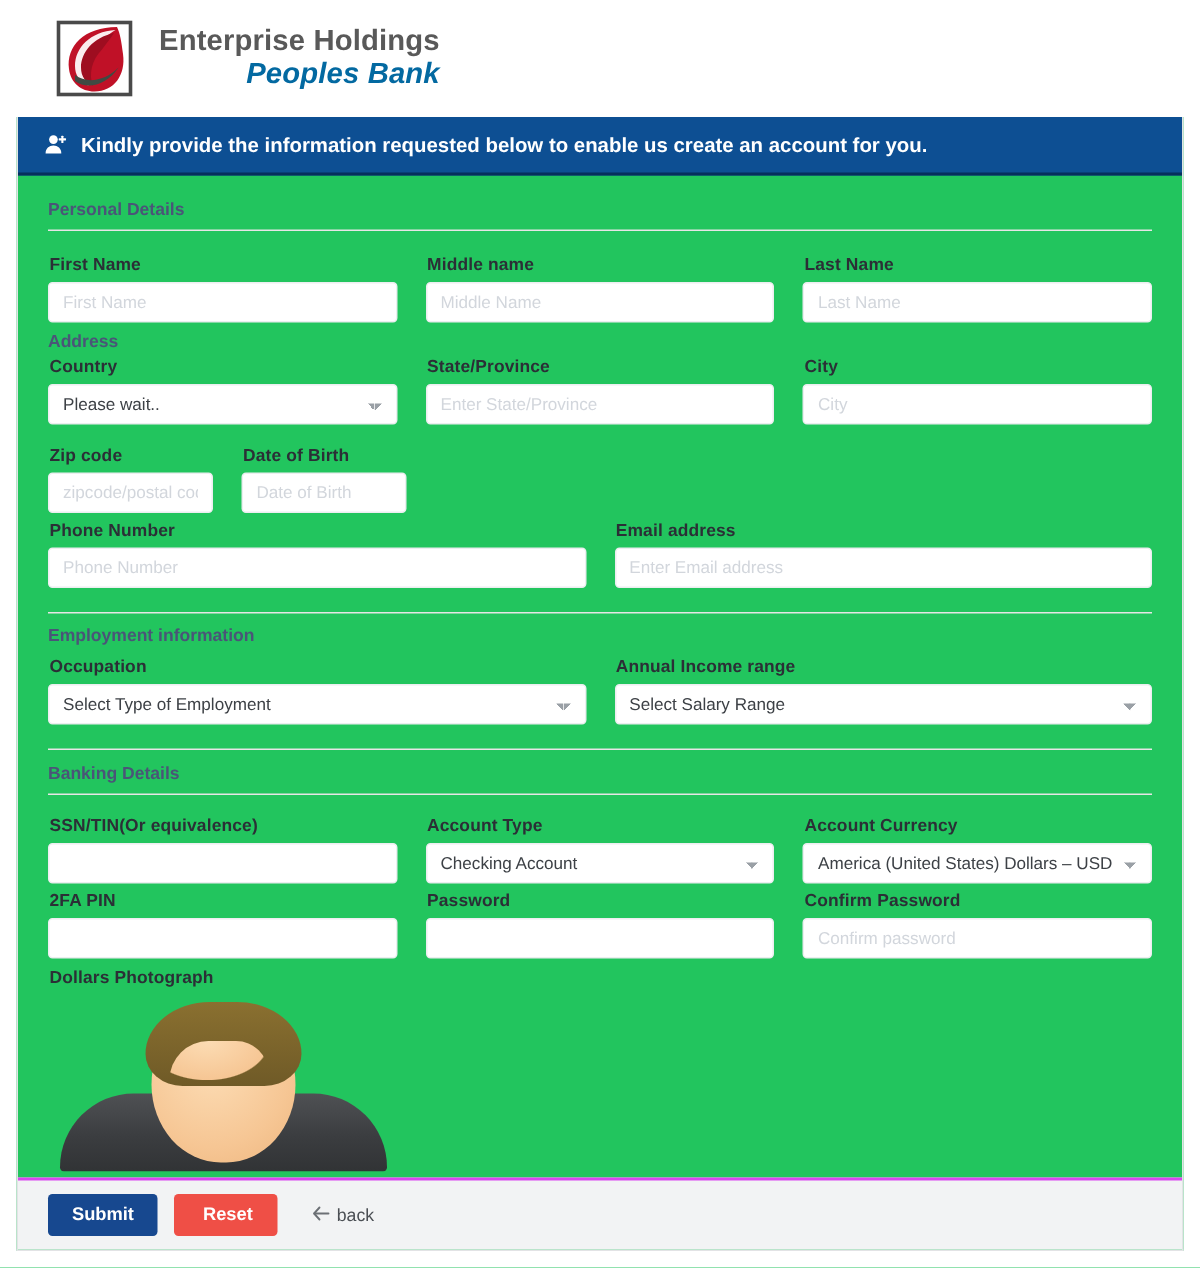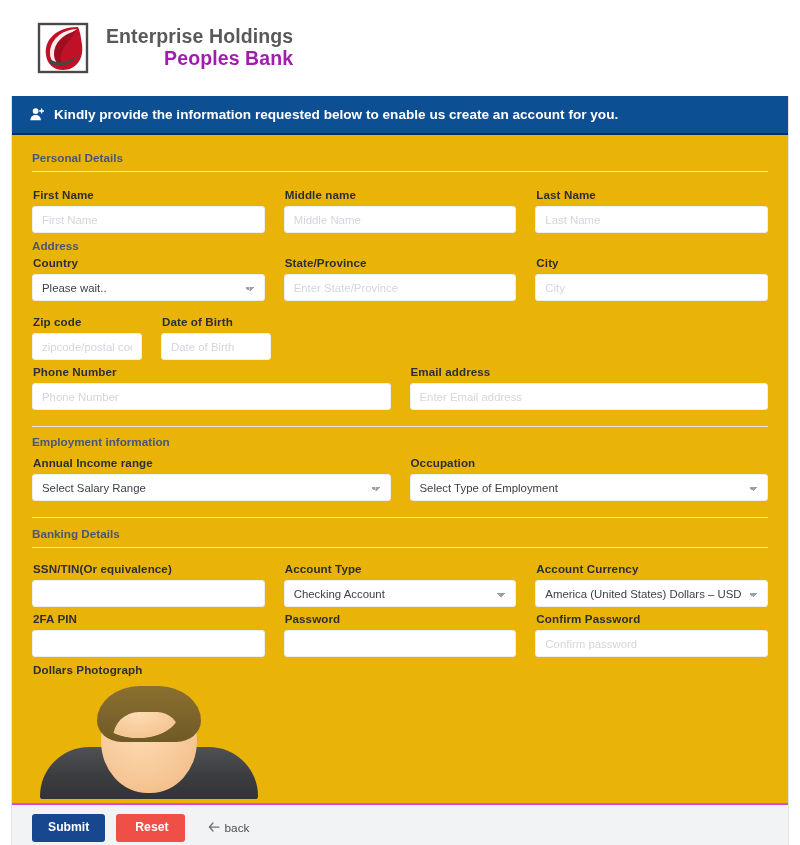--- a/index.html
+++ b/index.html
@@ -9,49 +9,50 @@
     height: 845px;
     background: #ffffff;
     font-family: "Liberation Sans", sans-serif;
     font-size: 12px;
     color: #212529;
     overflow: hidden;
   }
 
   
   .logo-header {
-    height: 96px;
+    height: 78px;
     background: #ffffff;
     display: flex;
     align-items: center;
     padding-left: 34px;
   }
   .logo-wrap { display: flex; align-items: center; gap: 14px; }
   .logo-mark { width: 58px; height: 58px; position: relative; }
   .logo-text { line-height: 1.12; }
   .logo-line1 {
     font-size: 19.5px;
     font-weight: bold;
     color: #595959;
     letter-spacing: .1px;
   }
   .logo-line2 {
     font-size: 19.5px;
     font-weight: bold;
-    color: #a21caf;
+    color: #0369a1;
     text-align: right;
     letter-spacing: .1px;
+    font-style: italic;
   }
 
   
   .card {
     margin: 0 11px;
     border: 1px solid #e2e3e5;
     border-top: none;
-    background: #eab308;
+    background: #22c55e;
     height: 756px;
     display: flex;
     flex-direction: column;
   }
   .banner {
     background: #0b4b8f;
     background: #0d4f93;
     color: #fff;
     padding: 11px 18px;
     font-size: 13.6px;
@@ -324,29 +325,29 @@
         <input class="tf" type="text" placeholder="Enter Email address" style="">
       </div>
     </div>
 
     <hr class="section-rule" style="margin-top:16px;margin-bottom:8px;">
 
     <div class="section-title" style="margin-bottom:4px;">Employment information</div>
 
     <div class="row">
       <div class="col-grow">
+        <label class="fld">Occupation</label>
+        <select class="sel">
+          <option>Select Type of Employment</option>
+        </select>
+      </div>
+      <div class="col-grow">
         <label class="fld">Annual Income range</label>
         <select class="sel">
           <option>Select Salary Range</option>
-        </select>
-      </div>
-      <div class="col-grow">
-        <label class="fld">Occupation</label>
-        <select class="sel">
-          <option>Select Type of Employment</option>
         </select>
       </div>
     </div>
 
     <hr class="section-rule" style="margin-top:16px;margin-bottom:9px;">
 
     <div class="section-title">Banking Details</div>
     <hr class="section-rule" style="margin-bottom:10px;">
 
     <div class="row">

